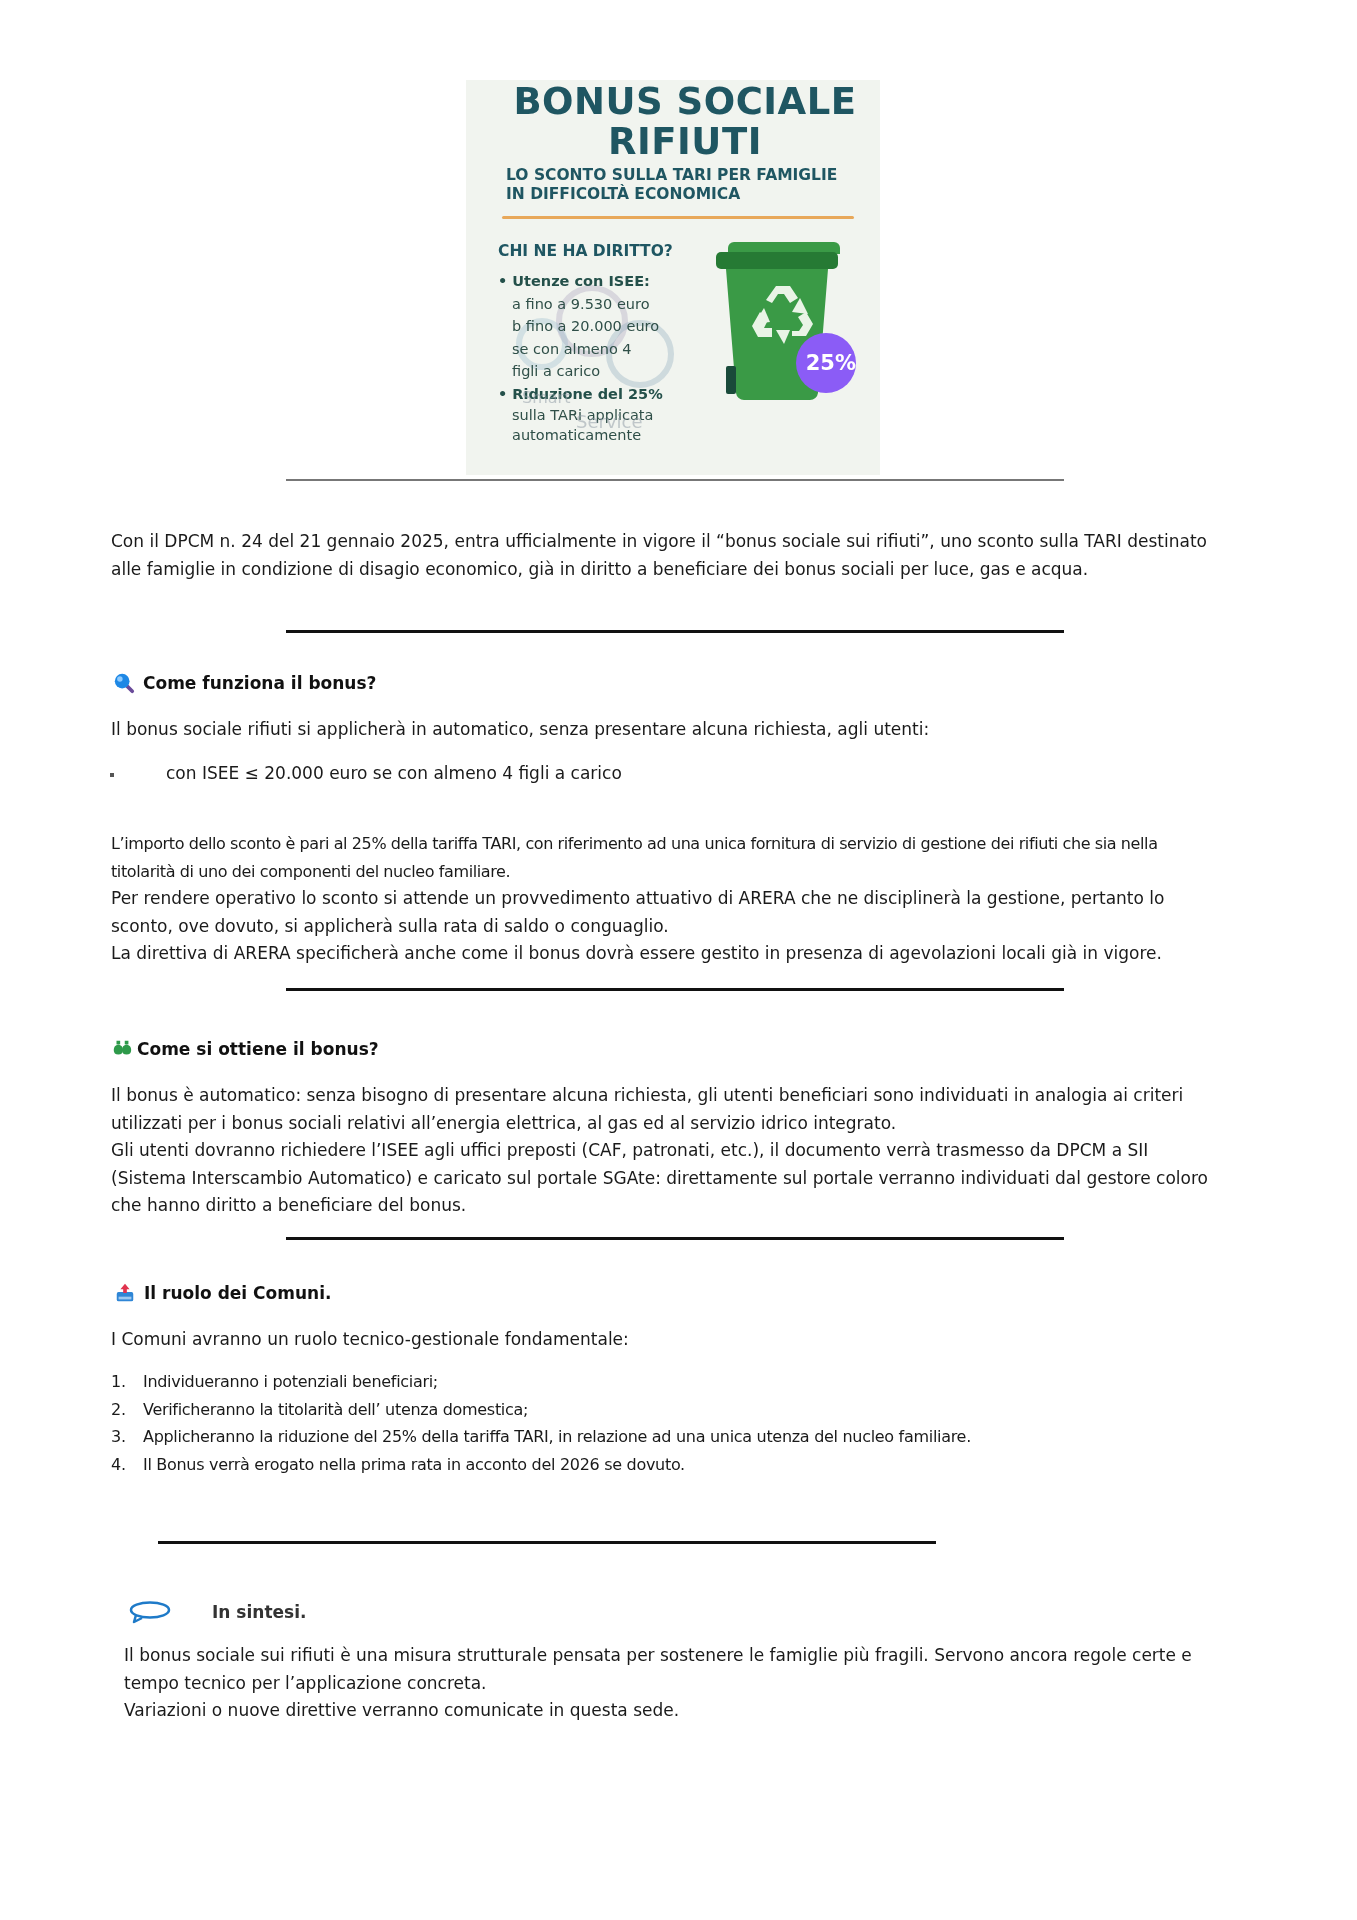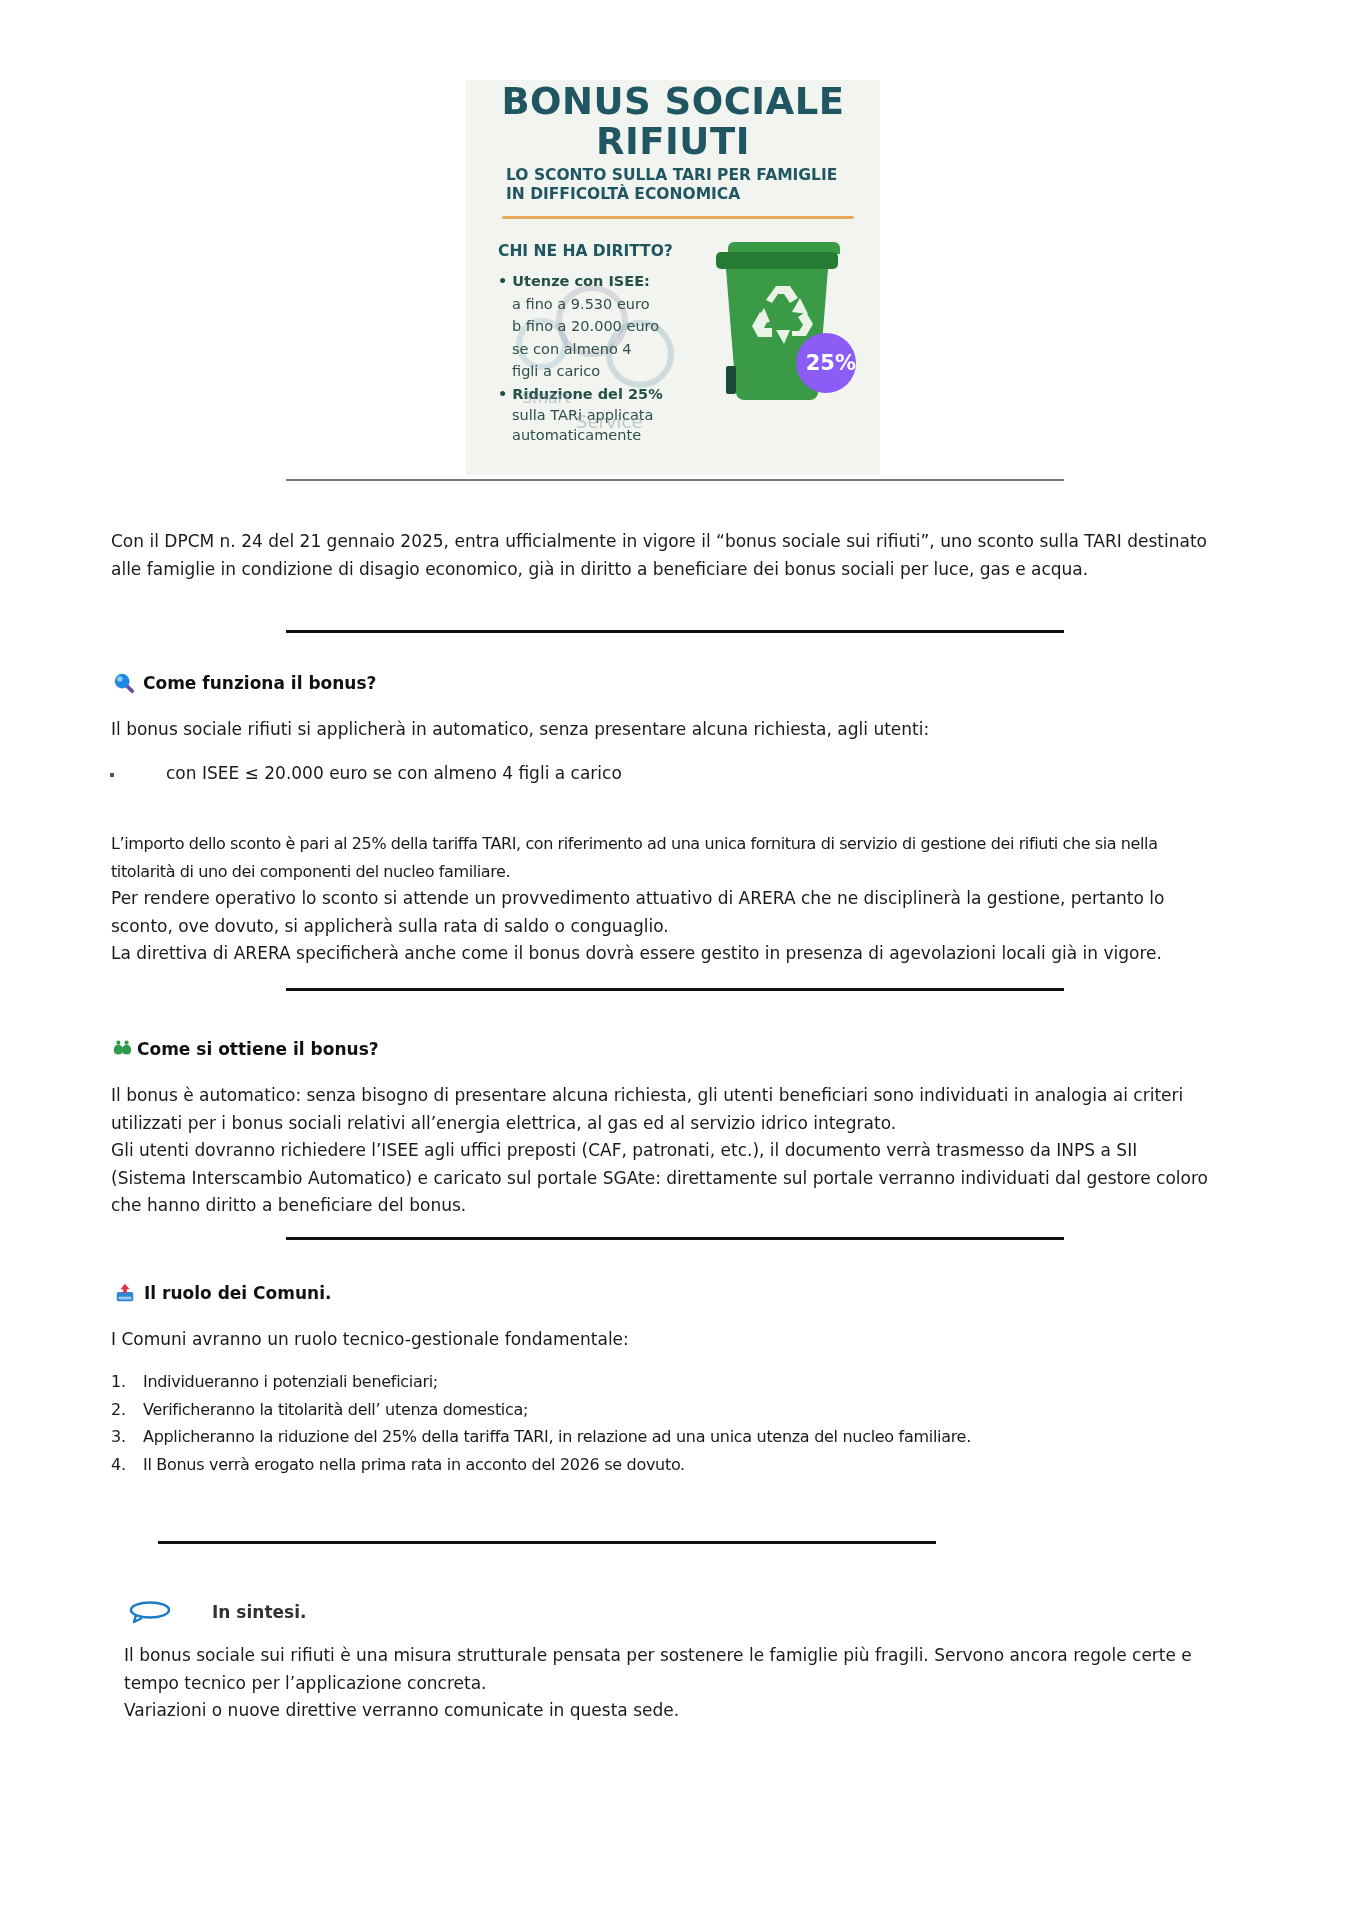--- a/index.html
+++ b/index.html
@@ -9,21 +9,21 @@
       color: #111111;
     }
     .abs { position: absolute; }
 
     
     .poster {
       left: 466px; top: 80px; width: 414px; height: 395px;
       background: #f1f4ef;
     }
     .poster-title {
-      position: absolute; left: 0; top: 2px; width: 414px;
+      position: absolute; left: 12px; top: 2px; width: 414px;
       text-align: center; color: #1f5662; font-weight: bold;
       font-family: "DejaVu Sans", sans-serif;
       font-size: 37px; line-height: 40px; letter-spacing: 0.5px;
     }
     .poster-sub {
       position: absolute; left: 40px; top: 86px; width: 360px;
       color: #1f5662; font-weight: bold; font-family: "DejaVu Sans", sans-serif;
       font-size: 15.5px; line-height: 19px;
     }
     .poster-sub div:nth-child(2) { padding-left: 0px; }
@@ -153,21 +153,21 @@
 <div class="abs heading" style="left:111px; top:1038px; gap:4px;">
   <svg class="icon" viewBox="0 0 24 24">
     <path d="M3 13 q0 -5 5 -6 q5 1 5 6 q0 5 -5 5 q-5 0 -5 -5z" fill="#2e9a4a"></path>
     <path d="M12 13 q0 -5 5 -6 q5 1 5 6 q0 5 -5 5 q-5 0 -5 -5z" fill="#2e9a4a"></path>
     <rect x="6" y="3" width="4" height="4" fill="#2e9a4a"></rect>
     <rect x="15" y="3" width="4" height="4" fill="#2e9a4a"></rect>
   </svg>
   <span>Come si ottiene il bonus?</span>
 </div>
 <div class="abs para" style="left:111px; top:1082px; width:1100px;">Il bonus è automatico: senza bisogno di presentare alcuna richiesta, gli utenti beneficiari sono individuati in analogia ai criteri utilizzati per i bonus sociali relativi all’energia elettrica, al gas ed al servizio idrico integrato.</div>
-<div class="abs para" style="left:111px; top:1137px; width:1100px;">Gli utenti dovranno richiedere l’ISEE agli uffici preposti (CAF, patronati, etc.), il documento verrà trasmesso da INPS a SII (Sistema Interscambio Automatico) e caricato sul portale SGAte: direttamente sul portale verranno individuati dal gestore coloro che hanno diritto a beneficiare del bonus.</div>
+<div class="abs para" style="left:111px; top:1137px; width:1100px;">Gli utenti dovranno richiedere l’ISEE agli uffici preposti (CAF, patronati, etc.), il documento verrà trasmesso da DPCM a SII (Sistema Interscambio Automatico) e caricato sul portale SGAte: direttamente sul portale verranno individuati dal gestore coloro che hanno diritto a beneficiare del bonus.</div>
 
 <div class="abs sep-bold" style="left:286px; top:1237px; width:778px;"></div>
 
 <div class="abs heading" style="left:114px; top:1282px;">
   <svg class="icon" viewBox="0 0 24 24">
     <rect x="3" y="11" width="18" height="10" rx="2" fill="#2f86d6"></rect>
     <rect x="5" y="16" width="14" height="3" fill="#9ec9f0"></rect>
     <path d="M12 2 l-5 6 h3 v4 h4 v-4 h3z" fill="#e0334e"></path>
   </svg>
   <span>Il ruolo dei Comuni.</span>

